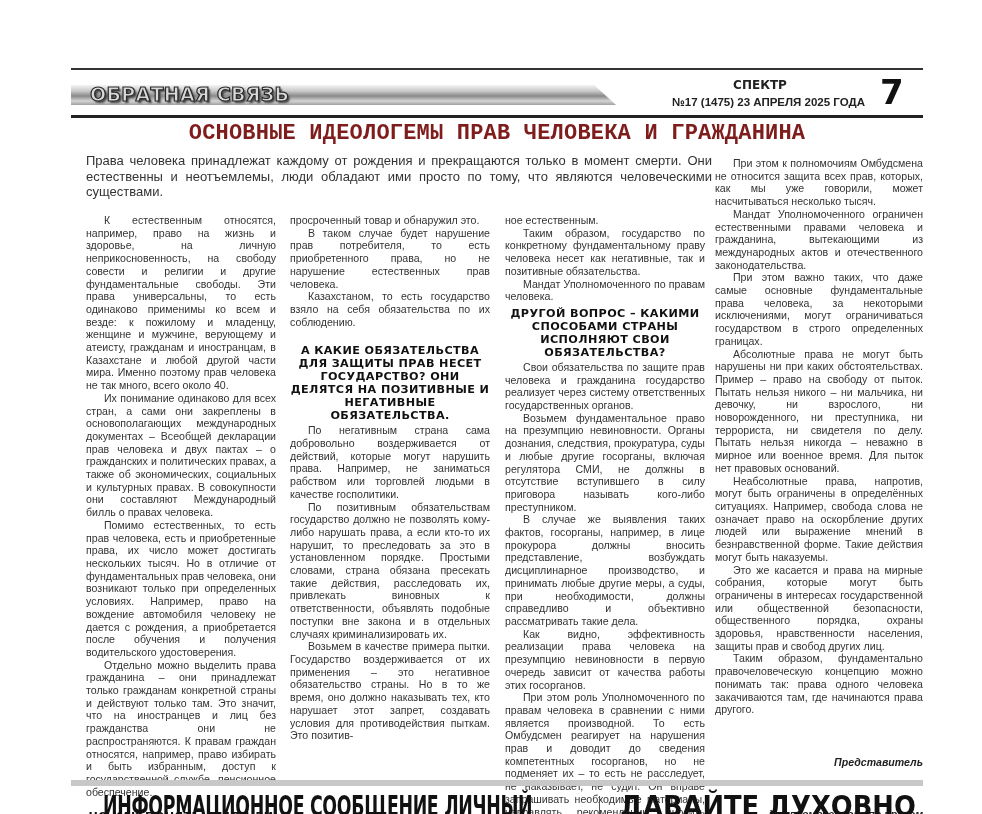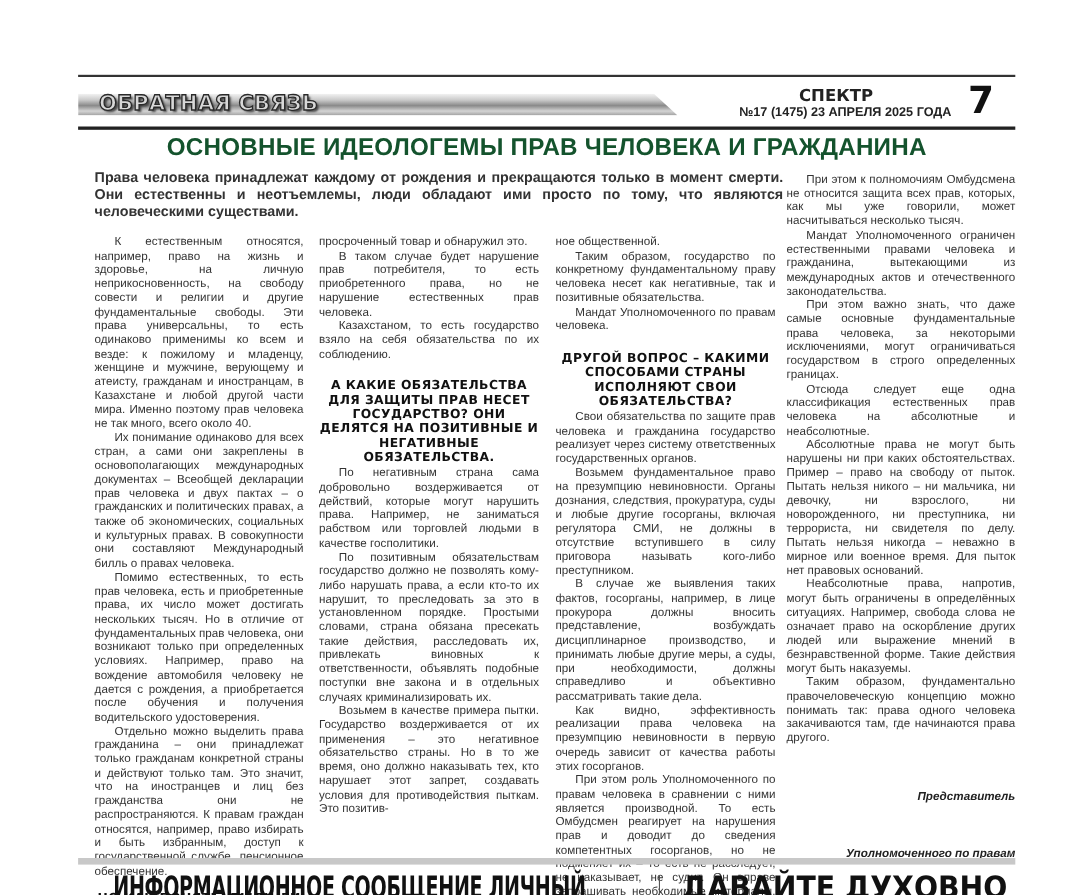--- a/index.html
+++ b/index.html
@@ -4,26 +4,26 @@
 <style>
   html,body{margin:0;padding:0;background:#ffffff;}
   body{width:982px;height:814px;overflow:hidden;position:relative;font-family:"Liberation Sans",sans-serif;color:#1a1a1a;}
   .page{position:absolute;left:0;top:0;width:982px;height:814px;background:#fff;}
   .topline{position:absolute;left:71px;top:68px;width:852px;height:2px;background:#333;}
   .rubric-bar{position:absolute;left:71px;top:85px;width:545px;height:20px;
     background:linear-gradient(to bottom,#f4f4f4 0%,#c9c9c9 30%,#8a8a8a 55%,#d4d4d4 80%,#a0a0a0 100%);
     clip-path:polygon(0 0,96% 0,100% 100%,0 100%);}
   .rubric{position:absolute;left:90px;top:83px;font-family:"DejaVu Sans",sans-serif;font-weight:bold;font-size:19px;letter-spacing:0.3px;
     color:#d8d8d8;-webkit-text-stroke:1.2px #2a2a2a;text-shadow:2px 2px 2px #444;}
-  .paper-name{position:absolute;left:700px;top:78px;width:120px;text-align:center;font-family:"DejaVu Sans",sans-serif;font-weight:bold;font-size:15px;color:#222;}
+  .paper-name{position:absolute;left:700px;top:78px;width:120px;text-align:center;font-family:"DejaVu Sans",sans-serif;font-weight:bold;font-size:12px;color:#222;}
   .issue{position:absolute;left:672px;top:96px;font-family:"Liberation Sans",sans-serif;font-weight:bold;font-size:11.5px;color:#222;white-space:nowrap;}
   .pagenum{position:absolute;left:880px;top:72px;font-family:"DejaVu Sans",sans-serif;font-weight:bold;font-size:34px;color:#111;}
   .headline-rule{position:absolute;left:71px;top:115px;width:852px;height:3px;background:#222;}
-  .headline{position:absolute;left:71px;top:121px;width:852px;text-align:center;font-family:Liberation Sans, sans-serif;font-weight:bold;font-size:22px;color:#14532d;letter-spacing:0.2px;white-space:nowrap;}
-  .lead{position:absolute;left:86px;top:153px;width:626px;font-family:"Liberation Sans",sans-serif;font-weight:bold;font-size:13px;line-height:15.5px;color:#333;text-align:justify;text-indent:0;}
+  .headline{position:absolute;left:71px;top:121px;width:852px;text-align:center;font-family:Liberation Mono, monospace;font-weight:bold;font-size:22px;color:#7f1d1d;letter-spacing:0.2px;white-space:nowrap;}
+  .lead{position:absolute;left:86px;top:153px;width:626px;font-family:"Liberation Sans",sans-serif;font-weight:normal;font-size:13px;line-height:15.5px;color:#333;text-align:justify;text-indent:0;}
   .col{position:absolute;font-family:"Liberation Sans",sans-serif;font-size:10.6px;line-height:12.7px;color:#333;text-align:justify;hyphens:manual;}
   .col p{margin:0;text-indent:18px;}
   .col p.cont{text-indent:0;}
   .col h3{margin:8px 0 2px 0;font-family:"DejaVu Sans",sans-serif;font-weight:bold;font-size:11.2px;line-height:13px;text-align:center;color:#111;letter-spacing:0.4px;}
   #c1{left:86px;top:214px;width:190px;}
   #c2{left:290px;top:214px;width:200px;}
   #c3{left:505px;top:214px;width:200px;}
   #c4{left:715px;top:157px;width:208px;}
   .sign{margin-top:26px;text-align:right;font-weight:bold;font-style:italic;font-size:10.6px;line-height:12.5px;color:#222;}
   .sign span{display:block;margin-top:40px;}
@@ -61,38 +61,38 @@
     <p class="cont">просроченный товар и обнаружил это.</p>
     <p>В таком случае будет нарушение прав потребителя, то есть приобретенного права, но не нарушение естественных прав человека.</p>
     <p>Казахстаном, то есть государство взяло на себя обязательства по их соблюдению.</p>
     <h3 style="margin-top:16px">А КАКИЕ ОБЯЗАТЕЛЬСТВА ДЛЯ ЗАЩИТЫ ПРАВ НЕСЕТ ГОСУДАРСТВО? ОНИ ДЕЛЯТСЯ НА ПОЗИТИВНЫЕ И НЕГАТИВНЫЕ ОБЯЗАТЕЛЬСТВА.</h3>
     <p>По негативным страна сама добровольно воздерживается от действий, которые могут нарушить права. Например, не заниматься рабством или торговлей людьми в качестве госполитики.</p>
     <p>По позитивным обязательствам государство должно не позволять кому-либо нарушать права, а если кто-то их нарушит, то преследовать за это в установленном порядке. Простыми словами, страна обязана пресекать такие действия, расследовать их, привлекать виновных к ответственности, объявлять подобные поступки вне закона и в отдельных случаях криминализировать их.</p>
     <p>Возьмем в качестве примера пытки. Государство воздерживается от их применения – это негативное обязательство страны. Но в то же время, оно должно наказывать тех, кто нарушает этот запрет, создавать условия для противодействия пыткам. Это позитив-</p>
   </div>
 
   <div class="col" id="c3">
-    <p class="cont">ное общественной.</p>
+    <p class="cont">ное естественным.</p>
     <p>Таким образом, государство по конкретному фундаментальному праву человека несет как негативные, так и позитивные обязательства.</p>
     <p>Мандат Уполномоченного по правам человека.</p>
-    <h3 style="margin-top:16px">ДРУГОЙ ВОПРОС – КАКИМИ СПОСОБАМИ СТРАНЫ ИСПОЛНЯЮТ СВОИ ОБЯЗАТЕЛЬСТВА?</h3>
+    <h3 style="margin-top:4px">ДРУГОЙ ВОПРОС – КАКИМИ СПОСОБАМИ СТРАНЫ ИСПОЛНЯЮТ СВОИ ОБЯЗАТЕЛЬСТВА?</h3>
     <p>Свои обязательства по защите прав человека и гражданина государство реализует через систему ответственных государственных органов.</p>
     <p>Возьмем фундаментальное право на презумпцию невиновности. Органы дознания, следствия, прокуратура, суды и любые другие госорганы, включая регулятора СМИ, не должны в отсутствие вступившего в силу приговора называть кого-либо преступником.</p>
     <p>В случае же выявления таких фактов, госорганы, например, в лице прокурора должны вносить представление, возбуждать дисциплинарное производство, и принимать любые другие меры, а суды, при необходимости, должны справедливо и объективно рассматривать такие дела.</p>
     <p>Как видно, эффективность реализации права человека на презумпцию невиновности в первую очередь зависит от качества работы этих госорганов.</p>
     <p>При этом роль Уполномоченного по правам человека в сравнении с ними является производной. То есть Омбудсмен реагирует на нарушения прав и доводит до сведения компетентных госорганов, но не подменяет их – то есть не расследует, не наказывает, не судит. Он вправе запрашивать необходимые материалы, направлять рекомендации, вносить предложения по совершенствованию законодательства и восстановлению нарушенных прав.</p>
   </div>
 
   <div class="col" id="c4">
     <p>При этом к полномочиям Омбудсмена не относится защита всех прав, которых, как мы уже говорили, может насчитываться несколько тысяч.</p>
     <p>Мандат Уполномоченного ограничен естественными правами человека и гражданина, вытекающими из международных актов и отечественного законодательства.</p>
-    <p>При этом важно знать, что даже самые основные фундаментальные права человека, за некоторыми исключениями, могут ограничиваться государством в строго определенных границах.</p>
-    <p>Отсюда следует еще одна классификация естественных прав человека на абсолютные и неабсолютные.</p>
+    <p>При этом важно таких, что даже самые основные фундаментальные права человека, за некоторыми исключениями, могут ограничиваться государством в строго определенных границах.</p>
     <p>Абсолютные права не могут быть нарушены ни при каких обстоятельствах. Пример – право на свободу от пыток. Пытать нельзя никого – ни мальчика, ни девочку, ни взрослого, ни новорожденного, ни преступника, ни террориста, ни свидетеля по делу. Пытать нельзя никогда – неважно в мирное или военное время. Для пыток нет правовых оснований.</p>
     <p>Неабсолютные права, напротив, могут быть ограничены в определённых ситуациях. Например, свобода слова не означает право на оскорбление других людей или выражение мнений в безнравственной форме. Такие действия могут быть наказуемы.</p>
+    <p>Это же касается и права на мирные собрания, которые могут быть ограничены в интересах государственной или общественной безопасности, общественного порядка, охраны здоровья, нравственности населения, защиты прав и свобод других лиц.</p>
     <p>Таким образом, фундаментально правочеловеческую концепцию можно понимать так: права одного человека закачиваются там, где начинаются права другого.</p>
     <div class="sign">
       <span>Представитель</span>
       <span>Уполномоченного по правам</span>
 
     </div>
   </div>
 
   <div class="bottom-rule"></div>
   <div class="next1">ИНФОРМАЦИОННОЕ СООБЩЕНИЕ ЛИЧНЫЙ</div>

